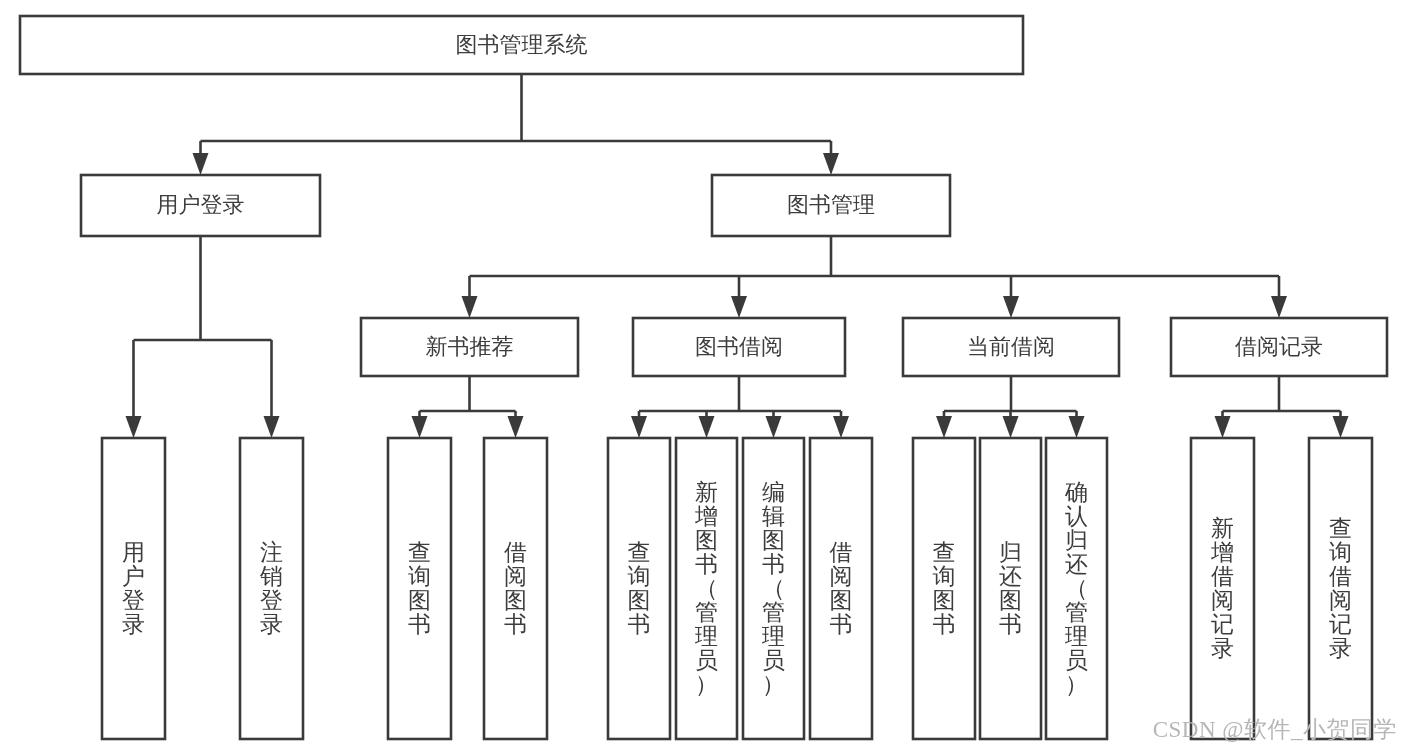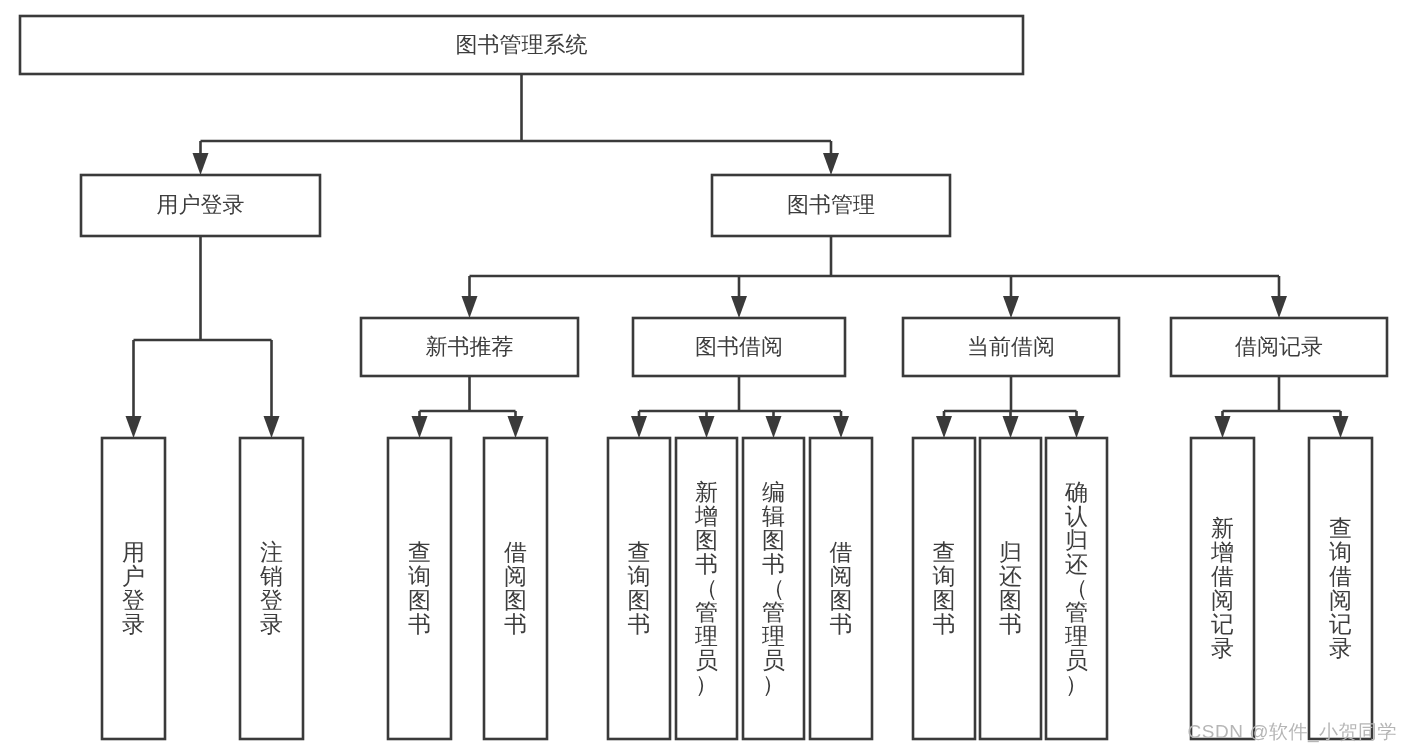--- a/index.html
+++ b/index.html
@@ -51,22 +51,22 @@
     stroke-linecap: butt;
   }
   .edge-arrow {
     fill: #3a3a3a;
     stroke: none;
   }
   .watermark {
     position: absolute;
     right: 8px;
     bottom: 6px;
-    font-family: Liberation Sans, sans-serif;
-    font-size: 19px;
+    font-family: Liberation Serif, serif;
+    font-size: 23px;
     color: #b6b6b6;
     letter-spacing: 0.5px;
     white-space: nowrap;
     user-select: none;
   }
 </style>
 </head>
 <body>
 
 <div id="diagram-root">

